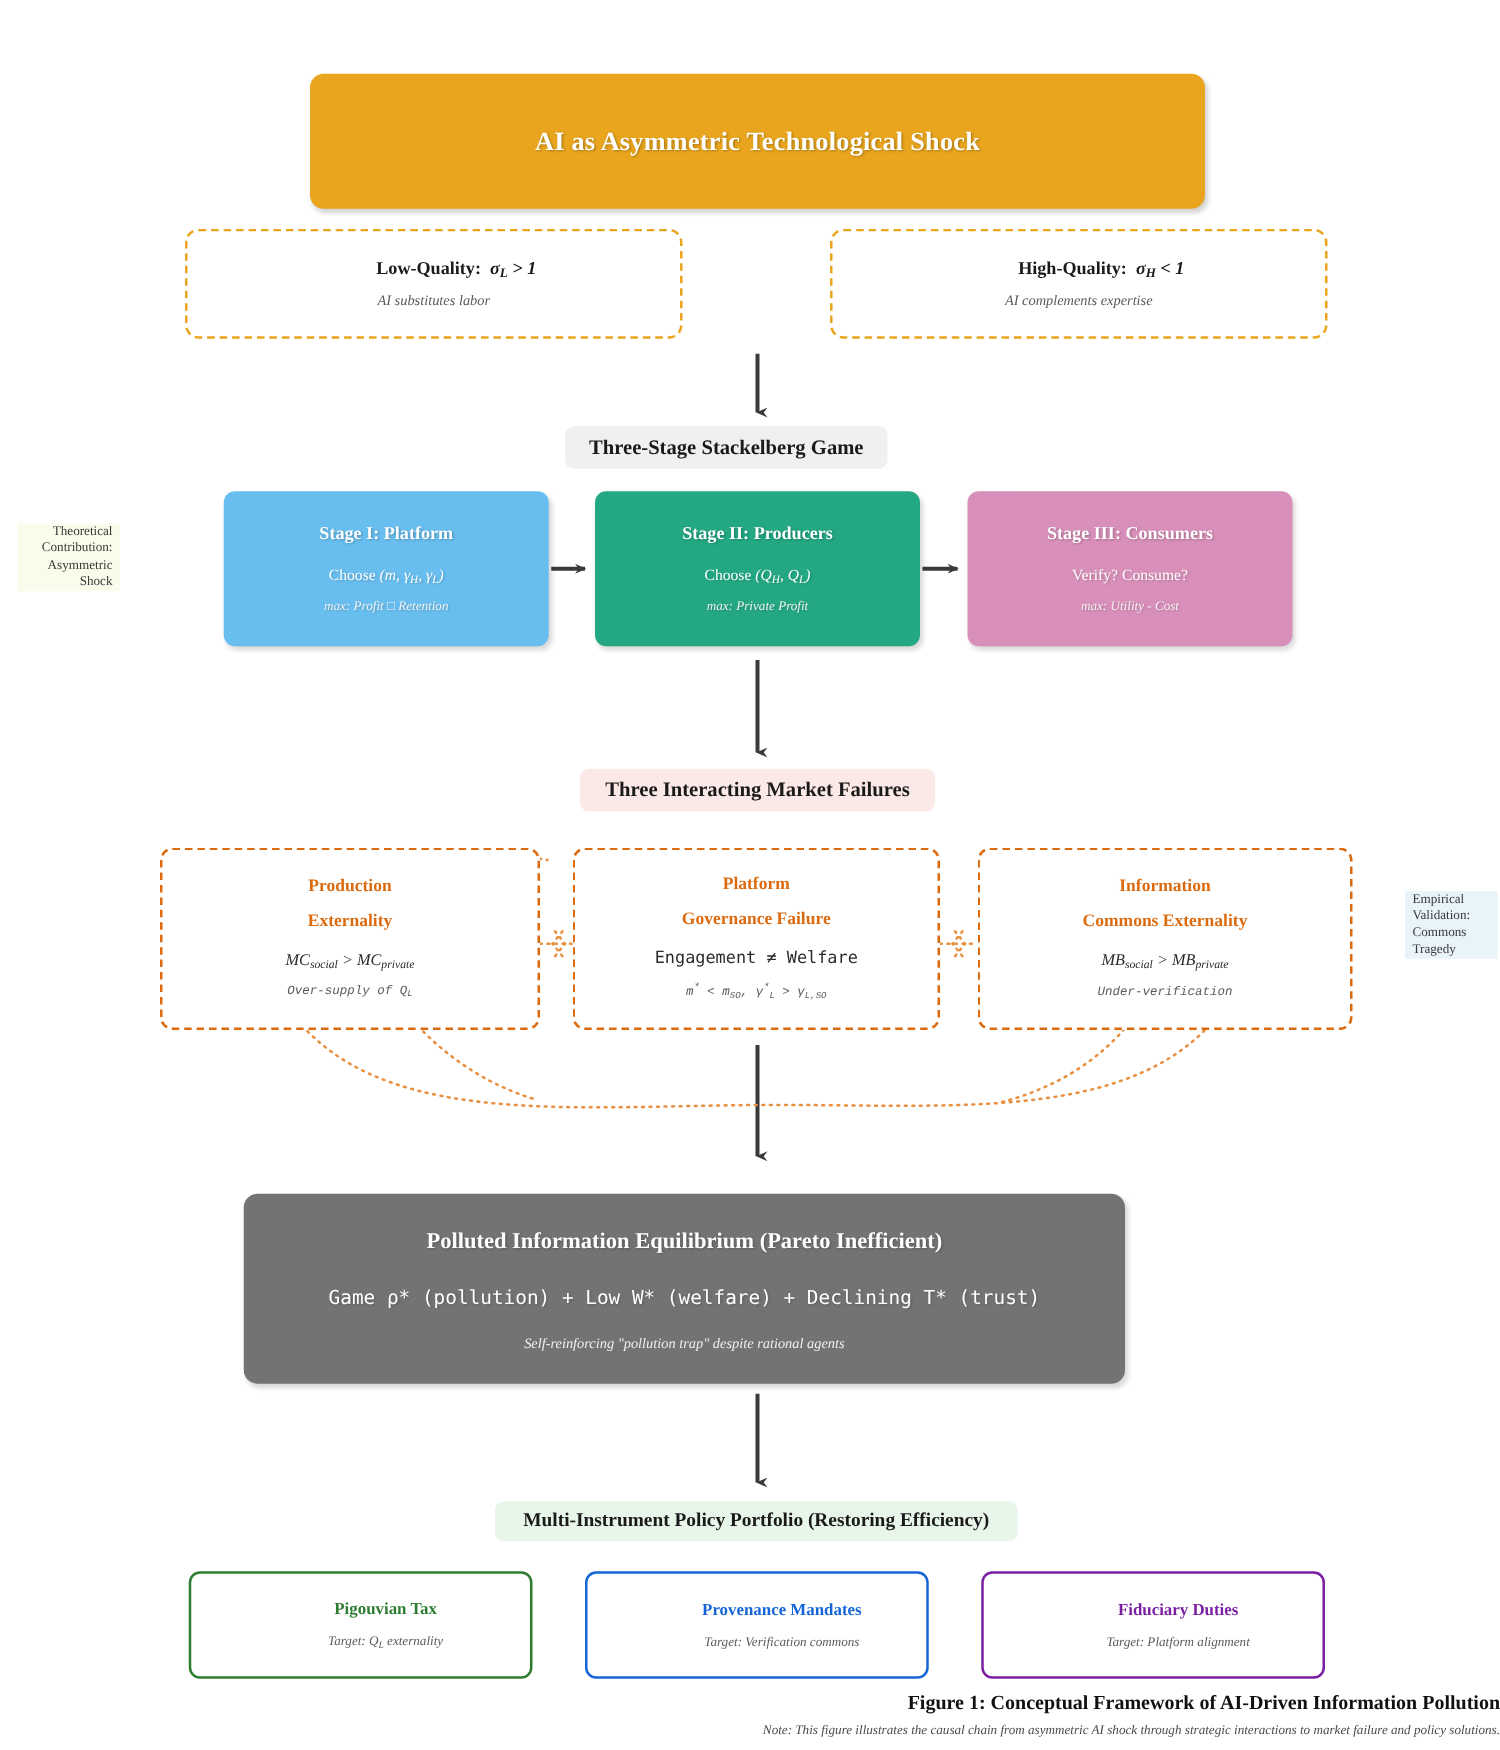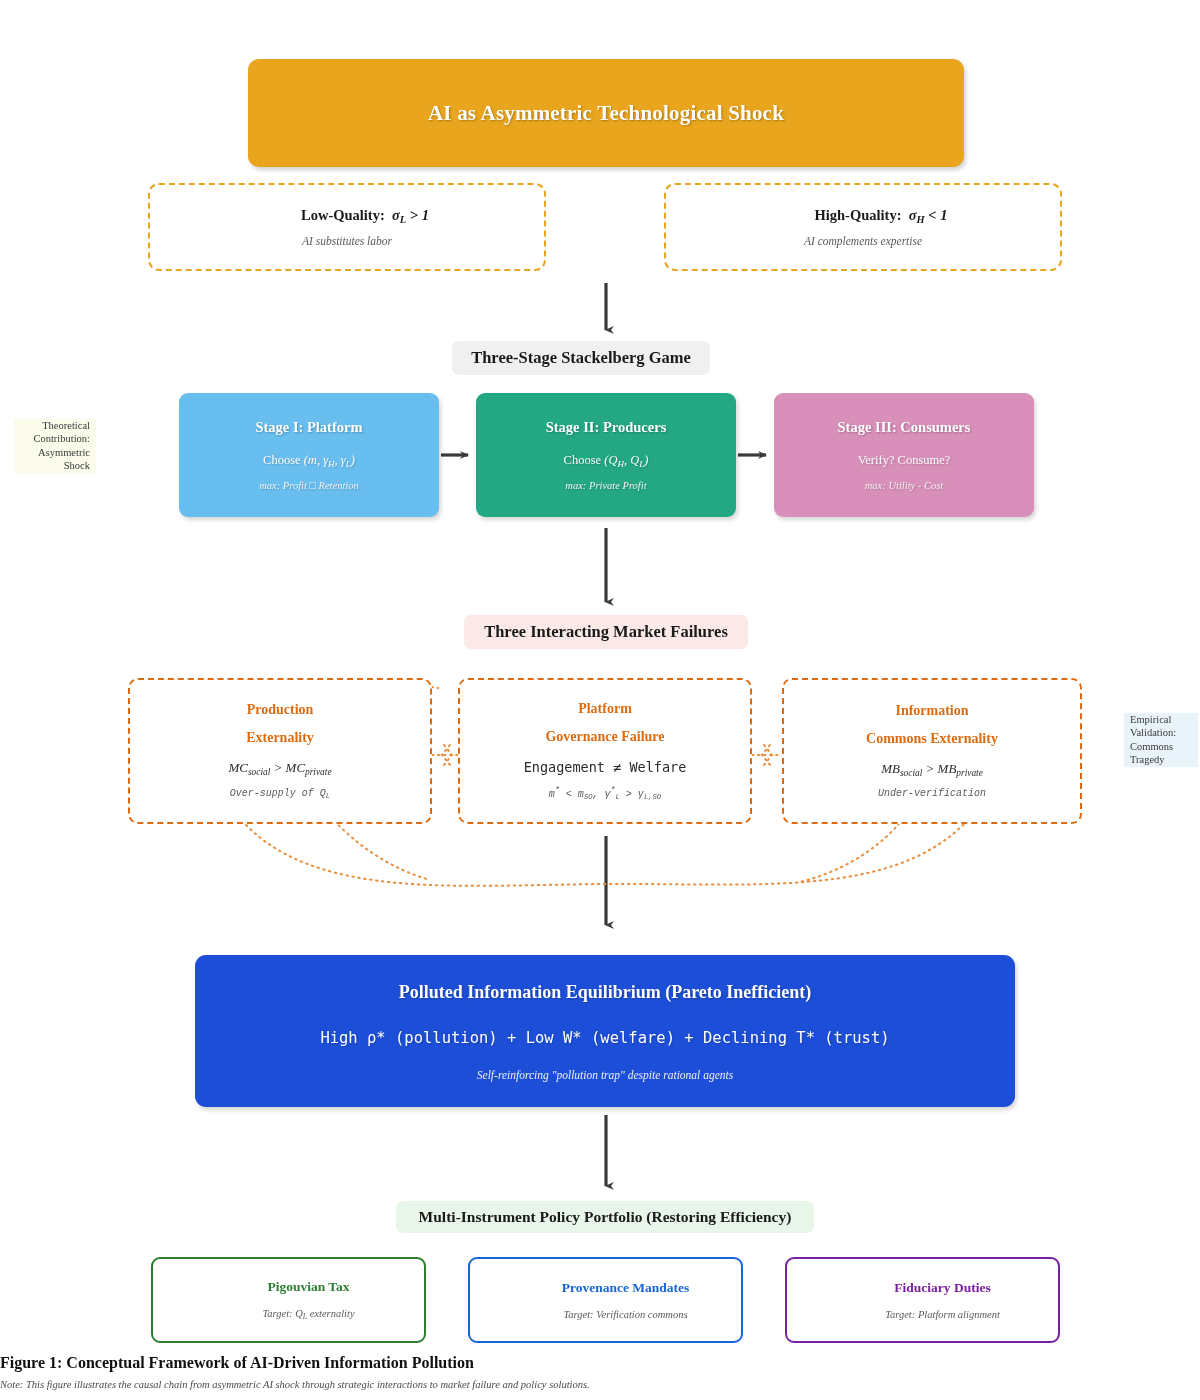--- a/index.html
+++ b/index.html
@@ -124,22 +124,22 @@
   .mf-2 { left: 458px; width: 294px; }
   .mf-3 { left: 782px; width: 300px; }
   .mf-t1 { color: #DC6B10; font-weight: bold; font-size: 14px; margin-bottom: 12px; }
   .mf-t2 { color: #DC6B10; font-weight: bold; font-size: 14px; margin-bottom: 14px; }
   .mf-eq { color: #2b2b2b; font-size: 13px; margin-bottom: 11px; }
   .mf-eq.mono { font-family: "DejaVu Sans Mono", monospace; font-size: 13.5px; }
   .mf-note { color: #5a5a5a; font-size: 10px; font-style: italic; font-family: Liberation Mono, monospace; }
 
   
   .eq-box {
-    left: 195px; top: 955px; width: 820px; height: 152px;
-    background: #1d4ed8;
+    left: 195px; top: 955px; width: 705px; height: 152px;
+    background: #737373;
     border-radius: 11px;
     box-shadow: 2px 3px 4px rgba(0,0,0,0.16);
   }
   .eq-title {
     color: #ffffff; font-weight: bold; font-size: 18px;
     text-shadow: 1px 1px 2px rgba(0,0,0,0.22);
     margin-bottom: 26px;
   }
   .eq-formula {
     color: #ffffff; font-size: 15.5px;
@@ -183,21 +183,21 @@
   .side-right {
     left: 1124px; top: 713px; width: 74px;
     background: #E8F4FA;
     text-align: left;
   }
 
   
   .caption {
     position: absolute;
     left: 0; width: 1200px;
-    text-align: left;
+    text-align: right;
   }
   .cap-title { top: 1354px; font-weight: bold; font-size: 16px; color: #111; }
   .cap-note { top: 1379px; font-size: 10.5px; font-style: italic; color: #4a4a4a; }
 
   sub { font-size: .72em; vertical-align: -0.28em; }
   .it { font-style: italic; }
 </style>
 </head>
 <body>
 
@@ -301,21 +301,21 @@
 
   <div class="box mf mf-3">
     <div class="mf-t1">Information</div>
     <div class="mf-t2">Commons Externality</div>
     <div class="mf-eq it">MB<sub>social</sub> &gt; MB<sub>private</sub></div>
     <div class="mf-note">Under-verification</div>
   </div>
 
   <div class="box eq-box">
     <div class="eq-title">Polluted Information Equilibrium (Pareto Inefficient)</div>
-    <div class="eq-formula">High ρ* (pollution) + Low W* (welfare) + Declining T* (trust)</div>
+    <div class="eq-formula">Game ρ* (pollution) + Low W* (welfare) + Declining T* (trust)</div>
     <div class="eq-note">Self-reinforcing "pollution trap" despite rational agents</div>
   </div>
 
   <div class="badge badge-policy">Multi-Instrument Policy Portfolio (Restoring Efficiency)</div>
 
   <div class="box pol pol-1">
     <div class="pol-title">Pigouvian Tax</div>
     <div class="pol-sub">Target: <span class="it">Q<sub>L</sub></span> externality</div>
   </div>
 

